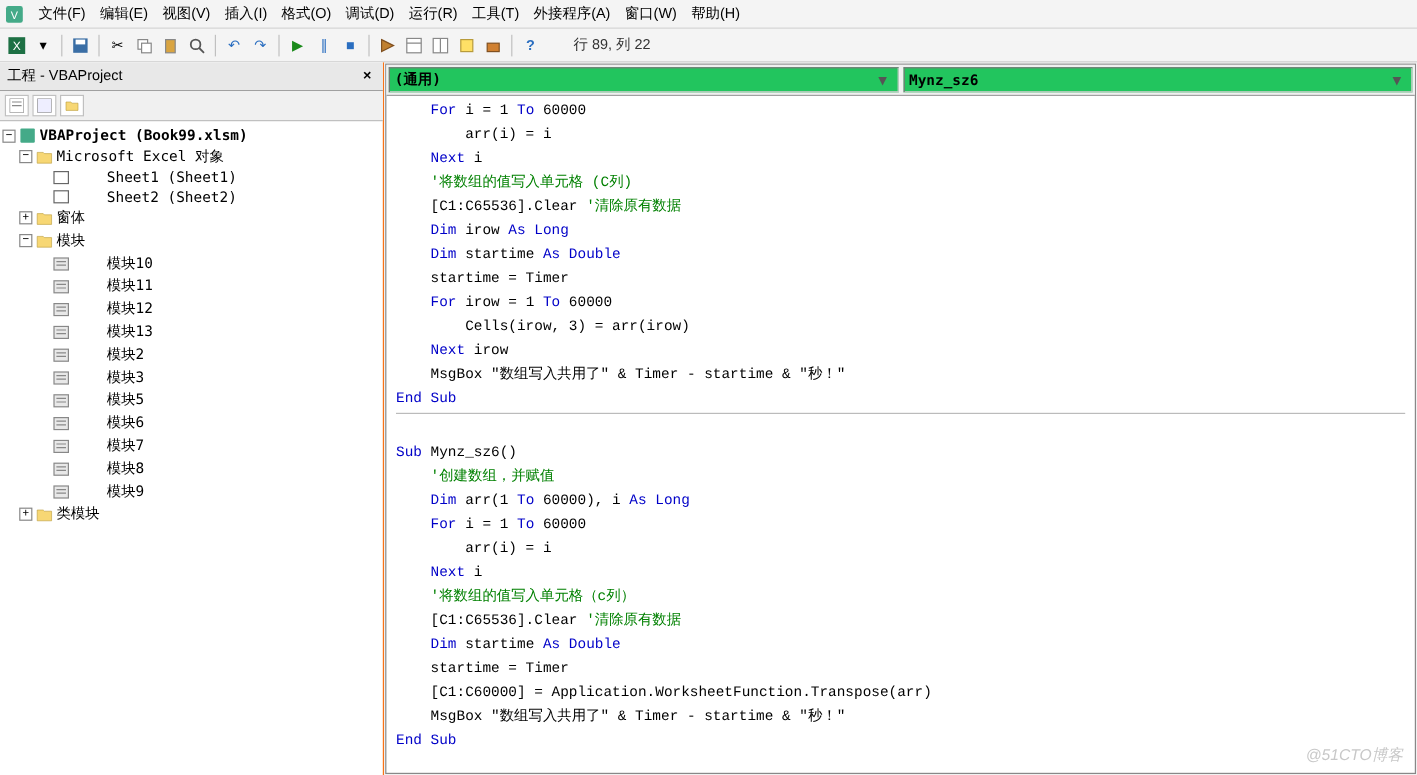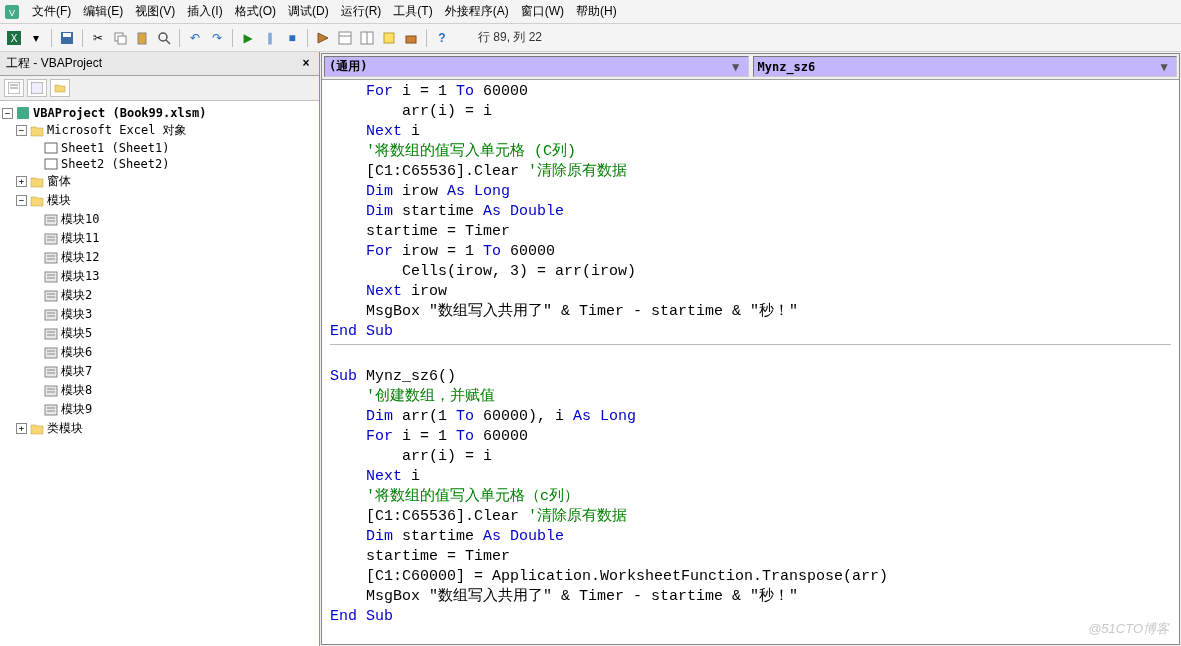--- a/index.html
+++ b/index.html
@@ -15,27 +15,27 @@
 .project-panel { width: 320px; background: #fff; border-right: 1px solid #f97316; display: flex; flex-direction: column; }
 .panel-title { background: #e8e8e8; border-bottom: 1px solid #a0a0a0; padding: 3px 6px; display: flex; justify-content: space-between; align-items: center; }
 .panel-close { width: 14px; height: 14px; text-align: center; font-weight: bold; cursor: default; line-height: 12px; }
 .panel-toolbar { background: #f0f0f0; border-bottom: 1px solid #c0c0c0; padding: 3px 4px; display: flex; gap: 3px; }
 .panel-toolbar .ptb-btn { width: 20px; height: 18px; border: 1px solid #c0c0c0; background: #fff; display:flex; align-items:center; justify-content:center; }
 .tree { padding: 4px 2px; overflow: auto; flex: 1; font-family: "NSimSun","SimSun", monospace; font-size: 12px; }
 .tree-node { display: flex; align-items: center; padding: 1px 0; white-space: nowrap; }
 .tree-toggle { width: 11px; height: 11px; border: 1px solid #888; display: inline-flex; align-items: center; justify-content: center; font-size: 9px; line-height: 9px; margin-right: 3px; background: #fff; cursor: default; }
 .tree-icon { width: 14px; height: 14px; margin-right: 3px; display: inline-flex; align-items: center; justify-content: center; }
 .indent-1 { padding-left: 14px; }
-.indent-3 { padding-left: 42px; }
+.indent-3 { padding-left: 42px; gap: 28px; }
 .bold { font-weight: bold; }
 .code-area { flex: 1; display: flex; flex-direction: column; background: #fff; border: 1px solid #888; margin: 1px; }
 .code-header { display: flex; background: #f0f0f0; border-bottom: 1px solid #a0a0a0; }
-.dd { flex: 1; display: flex; align-items: center; border: 1px inset #ccc; margin: 2px; background: #c4b5fd; padding: 1px 4px; font-family: "NSimSun", monospace; font-size: 12px; font-weight: bold; }
+.dd { flex: 1; display: flex; align-items: center; border: 1px inset #ccc; margin: 2px; background: #22c55e; padding: 1px 4px; font-family: "NSimSun", monospace; font-size: 12px; font-weight: bold; }
 .dd .dd-arrow { margin-left: auto; width: 16px; text-align: center; color: #555; }
-.code-body { flex: 1; overflow: auto; padding: 2px 8px; font-family: "NSimSun","SimSun","Courier New", monospace; font-size: 15px; line-height: 20px; white-space: pre; }
+.code-body { flex: 1; overflow: auto; padding: 2px 8px; font-family: "NSimSun","SimSun","Courier New", monospace; font-size: 12px; line-height: 20px; white-space: pre; }
 .kw { color: #0000c8; }
 .cm { color: #008000; }
 .watermark { position: absolute; right: 12px; bottom: 8px; color: #c8c8c8; font-size: 13px; font-style: italic; }
 .folder-icon { fill: #f7d774; stroke: #b89b3a; stroke-width: 0.5; }
 .module-icon-rect { fill: #e8e8e8; stroke: #888; }
 .sheet-icon-rect { fill: #fff; stroke: #666; }
 </style>
 </head>
 <body>
 

